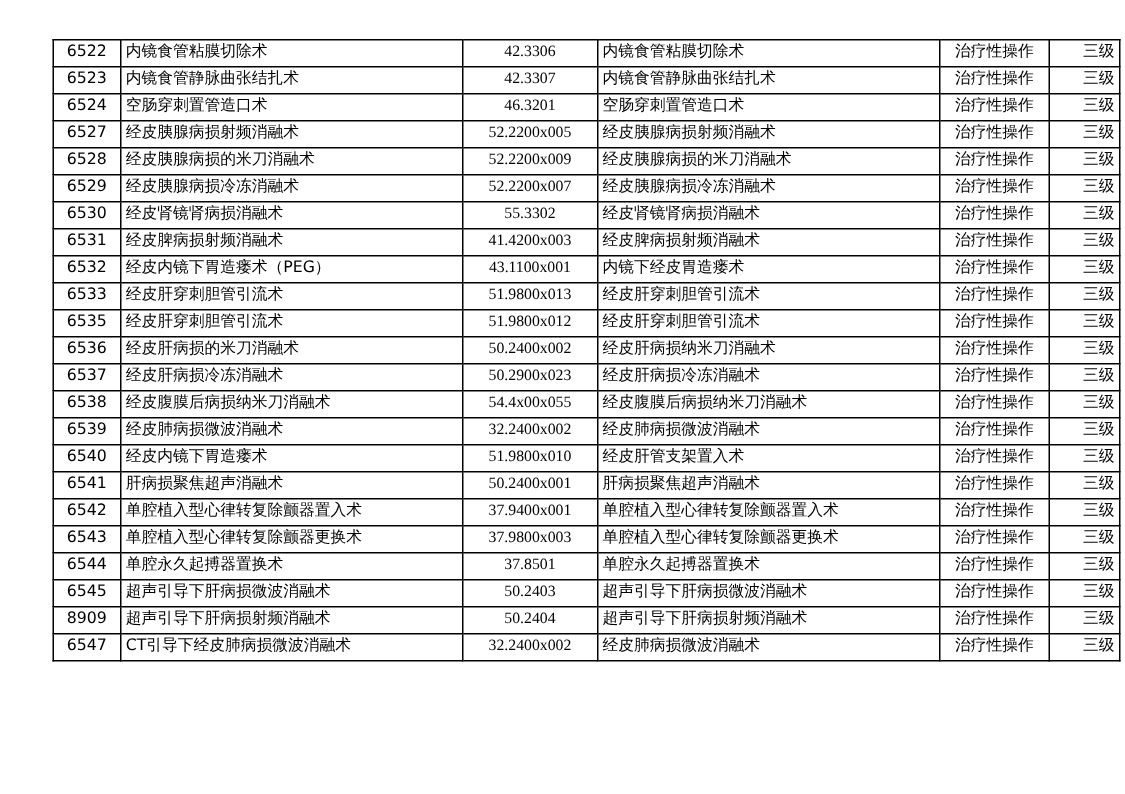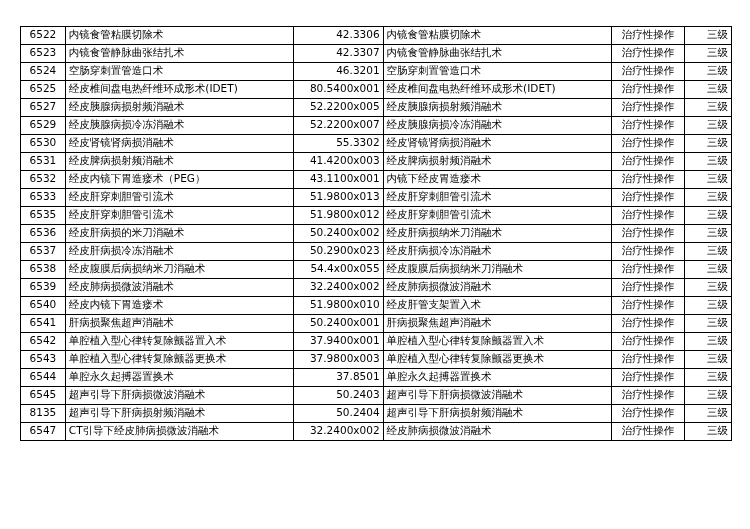--- a/index.html
+++ b/index.html
@@ -13,21 +13,21 @@
     font-family: "DejaVu Sans", "Liberation Sans", sans-serif;
     color: #000000;
     overflow: hidden;
   }
   .page {
     position: relative;
     width: 750px;
     height: 529px;
     background: #ffffff;
     box-sizing: border-box;
-    padding: 26px 18px 0 20px;
+    padding: 26px 18px 0 35px;
   }
   table.proc-table {
     border-collapse: collapse;
     table-layout: fixed;
     width: 712px;
     font-size: 10.5px;
     line-height: 1.05;
   }
   table.proc-table td {
     border: 1px solid #000000;
@@ -39,21 +39,21 @@
   }
   col.c-code      { width: 44px; }
   col.c-name      { width: 224px; }
   col.c-std       { width: 88px; }
   col.c-stdname   { width: 224px; }
   col.c-type      { width: 72px; }
   col.c-level     { width: 46px; }
 
   td.code     { text-align: center; }
   td.name     { text-align: left; }
-  td.std      { text-align: right; }
+  td.std      { text-align: center; font-family: Liberation Serif, serif; }
   td.stdname  { text-align: left; }
   td.type     { text-align: center; }
   td.level    { text-align: right; }
 </style>
 </head>
 <body>
 
 <div class="page">
   <table class="proc-table">
     <colgroup>
@@ -83,36 +83,36 @@
         </tr>
         <tr>
           <td class="code">6524</td>
           <td class="name">空肠穿刺置管造口术</td>
           <td class="std">46.3201</td>
           <td class="stdname">空肠穿刺置管造口术</td>
           <td class="type">治疗性操作</td>
           <td class="level">三级</td>
         </tr>
         <tr>
-          <td class="code">6525</td>
-          <td class="name">经皮椎间盘电热纤维环成形术(IDET)</td>
-          <td class="std">80.5400x001</td>
-          <td class="stdname">经皮椎间盘电热纤维环成形术(IDET)</td>
-          <td class="type">治疗性操作</td>
-          <td class="level">三级</td>
-        </tr>
-        <tr>
           <td class="code">6527</td>
           <td class="name">经皮胰腺病损射频消融术</td>
           <td class="std">52.2200x005</td>
           <td class="stdname">经皮胰腺病损射频消融术</td>
           <td class="type">治疗性操作</td>
           <td class="level">三级</td>
         </tr>
         <tr>
+          <td class="code">6528</td>
+          <td class="name">经皮胰腺病损的米刀消融术</td>
+          <td class="std">52.2200x009</td>
+          <td class="stdname">经皮胰腺病损的米刀消融术</td>
+          <td class="type">治疗性操作</td>
+          <td class="level">三级</td>
+        </tr>
+        <tr>
           <td class="code">6529</td>
           <td class="name">经皮胰腺病损冷冻消融术</td>
           <td class="std">52.2200x007</td>
           <td class="stdname">经皮胰腺病损冷冻消融术</td>
           <td class="type">治疗性操作</td>
           <td class="level">三级</td>
         </tr>
         <tr>
           <td class="code">6530</td>
           <td class="name">经皮肾镜肾病损消融术</td>
@@ -227,21 +227,21 @@
         </tr>
         <tr>
           <td class="code">6545</td>
           <td class="name">超声引导下肝病损微波消融术</td>
           <td class="std">50.2403</td>
           <td class="stdname">超声引导下肝病损微波消融术</td>
           <td class="type">治疗性操作</td>
           <td class="level">三级</td>
         </tr>
         <tr>
-          <td class="code">8135</td>
+          <td class="code">8909</td>
           <td class="name">超声引导下肝病损射频消融术</td>
           <td class="std">50.2404</td>
           <td class="stdname">超声引导下肝病损射频消融术</td>
           <td class="type">治疗性操作</td>
           <td class="level">三级</td>
         </tr>
         <tr>
           <td class="code">6547</td>
           <td class="name">CT引导下经皮肺病损微波消融术</td>
           <td class="std">32.2400x002</td>

